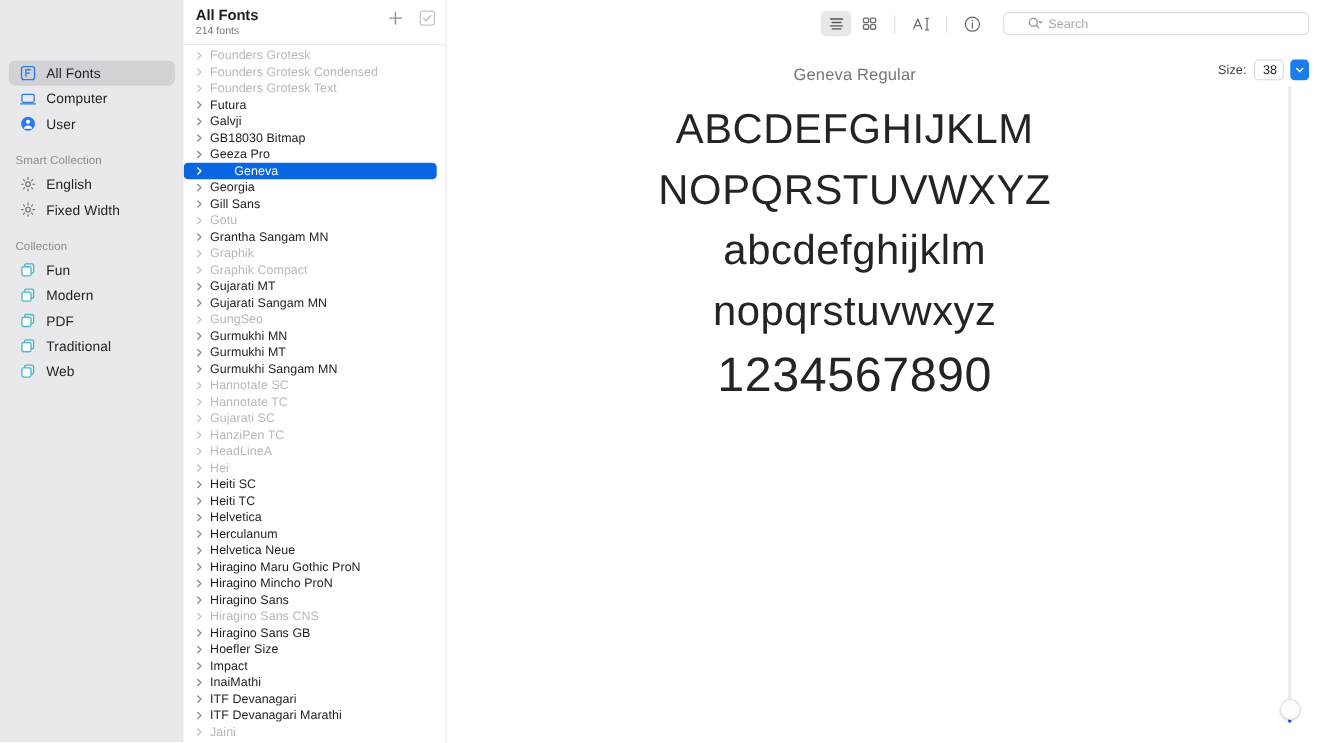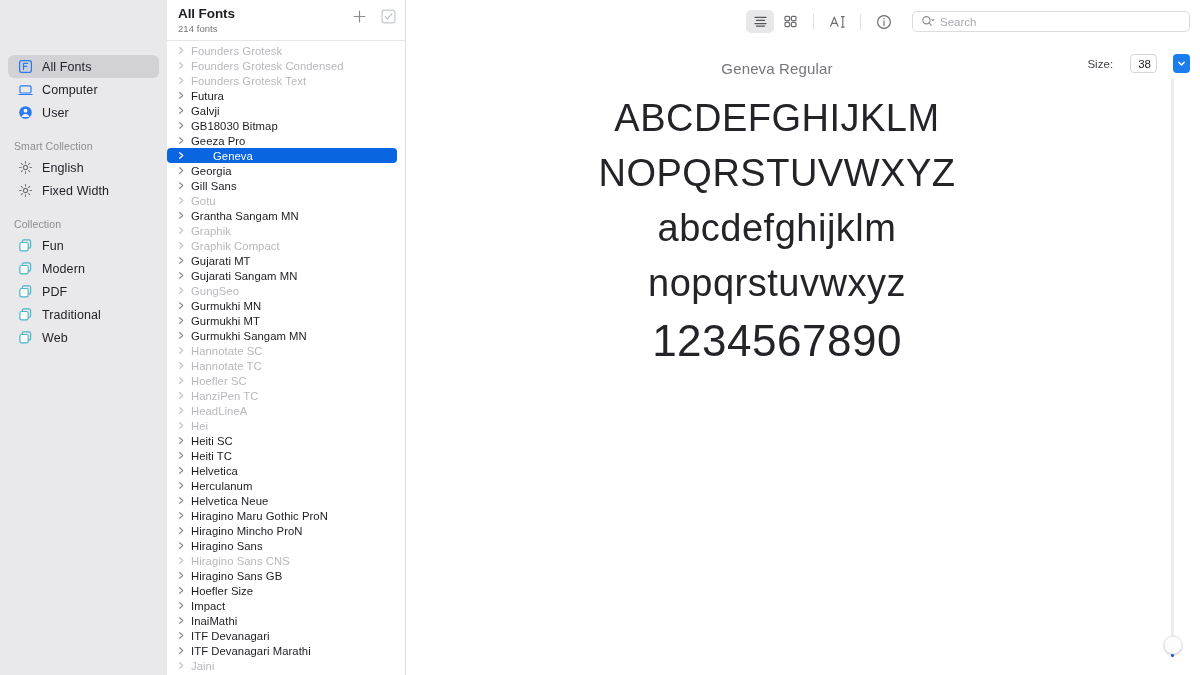--- a/index.html
+++ b/index.html
@@ -63,21 +63,21 @@
   .frow .chev { width: 7px; flex: 0 0 7px; display:flex; align-items:center; justify-content:center; }
   .frow .fname { font-size: 11.3px; color: #1d1d22; white-space: nowrap; letter-spacing: .05px; }
   .frow.dim .fname { color: #b8b8bd; }
   .frow.dim .chev svg { stroke: #c3c3c8; }
   .frow.sel { background: #0a66e0; gap: 28px; }
   .frow.sel .fname { color: #ffffff; }
   .frow.sel .chev svg { stroke: #ffffff; }
 
   
   .preview { flex: 1 1 auto; height: 675px; background: #ffffff; position: relative; }
-  .sizebar { position: absolute; top: 54px; right: 10px; display: flex; align-items: center; gap: 17px; }
+  .sizebar { position: absolute; top: 54px; right: 10px; display: flex; align-items: center; gap: 7px; }
   .size-label { font-size: 11.5px; color: #44444b; letter-spacing: .05px; }
   .size-field {
     display: flex; align-items: center;
     background: #ffffff; border: 1px solid #d6d6d9; border-radius: 4px;
     height: 19px; padding: 0 5px 0 7px; min-width: 24px;
     justify-content: center;
   }
   .size-value { font-size: 11.5px; color: #1d1d22; }
   .size-stepper {
     width: 17px; height: 19px; background: #1a7ced; border-radius: 4px;
@@ -122,21 +122,21 @@
     display: flex; align-items: center; justify-content: center;
   }
   .tb-btn.active { background: #e8e8ea; }
   .tb-div { width: 1px; height: 16px; background: #e0e0e2; margin: 0 9px; }
   .searchbox {
     margin-left: 14px; margin-right: 10px;
     width: 278px; height: 21px;
     border: 1px solid #dcdcde; border-radius: 5px;
     background: #fff;
     display: flex; align-items: center; gap: 5px;
-    padding: 0 8px;
+    padding: 0 21px;
   }
   .search-ph { font-size: 11.5px; color: #a9a9b0; }
 </style>
 </head>
 <body>
 
 <div id="app">
 
   <div class="sidebar">
     <div id="sidebar-groups">
@@ -437,21 +437,21 @@
             </svg>
           </span>
           <span class="fname">Hannotate TC</span>
         </div>
         <div class="frow dim">
           <span class="chev">
             <svg width="7" height="9" viewBox="0 0 7 9" fill="none" stroke="#8c8c93">
               <path d="M1.7 1.7L4.7 4.5 1.7 7.3" stroke-width="1.25" stroke-linecap="round" stroke-linejoin="round"></path>
             </svg>
           </span>
-          <span class="fname">Hoefler SC</span>
+          <span class="fname">Gujarati SC</span>
         </div>
         <div class="frow dim">
           <span class="chev">
             <svg width="7" height="9" viewBox="0 0 7 9" fill="none" stroke="#8c8c93">
               <path d="M1.7 1.7L4.7 4.5 1.7 7.3" stroke-width="1.25" stroke-linecap="round" stroke-linejoin="round"></path>
             </svg>
           </span>
           <span class="fname">HanziPen TC</span>
         </div>
         <div class="frow dim">

